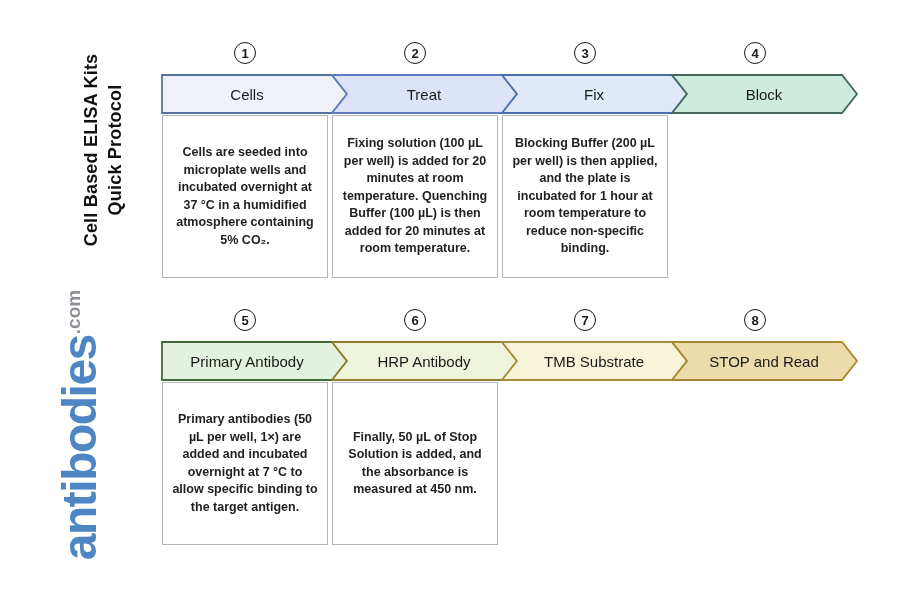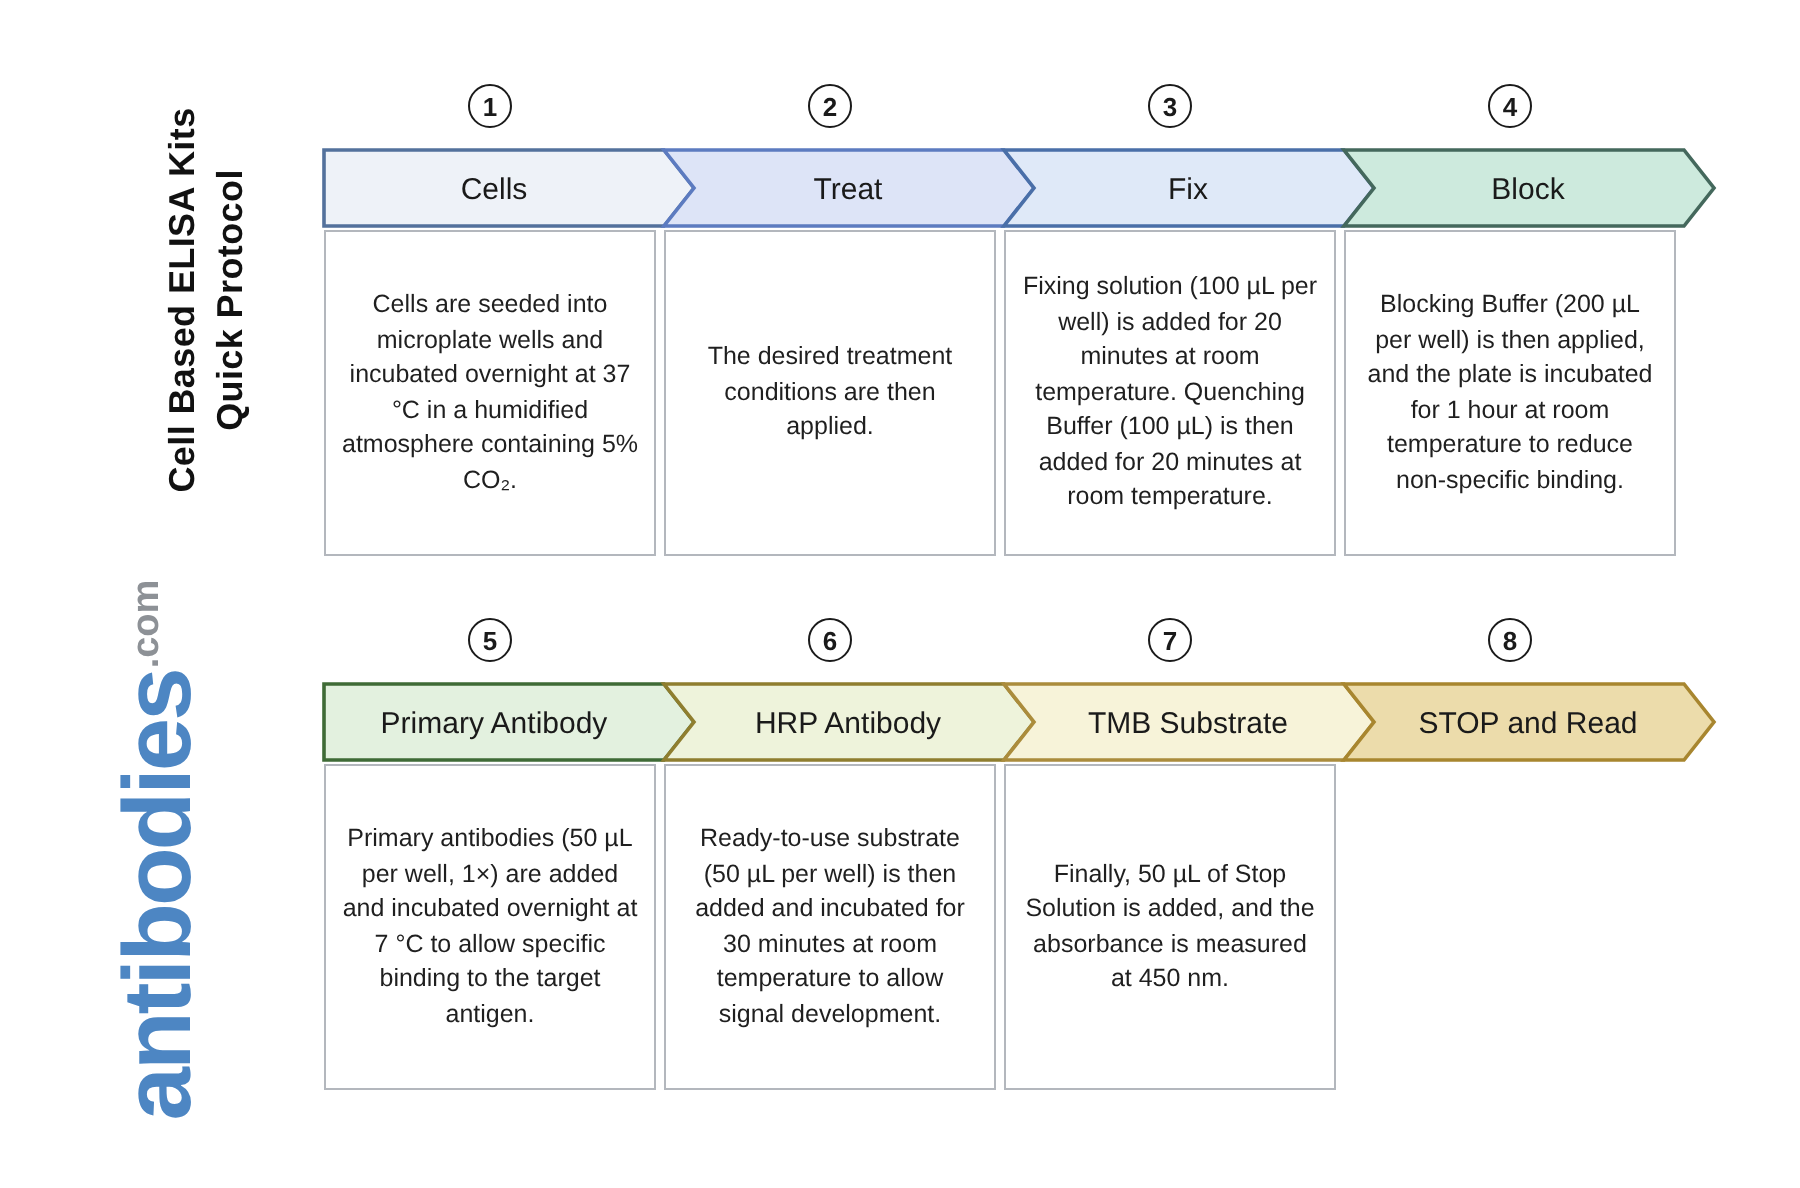--- a/index.html
+++ b/index.html
@@ -27,21 +27,21 @@
   .circles{display:grid;grid-template-columns:repeat(4,170px);justify-items:center;height:22px;}
   .row1 .circles{margin-top:14px;}
   .row2 .circles{margin-top:31px;}
   .circle{
     width:22px;height:22px;border:1.6px solid #1a1a1a;border-radius:50%;
     background:#fff;display:flex;align-items:center;justify-content:center;
     font-size:13px;font-weight:600;color:#1a1a1a;box-sizing:border-box;
   }
   .arrows{display:block;margin-top:9px;}
   .arrow-label{font-size:15px;fill:#1a1a1a;}
-  .boxes{display:grid;grid-template-columns:repeat(4,170px);}
+  .boxes{display:grid;grid-template-columns:repeat(4,170px);font-weight:bold;}
   .box{
     margin:0 2px;height:163px;border:1.5px solid #b3b7bd;background:#ffffff;
     display:flex;align-items:center;justify-content:center;box-sizing:border-box;
   }
   .box p{
     margin:0;padding:6px 8px;text-align:center;
     font-size:12.5px;line-height:1.4;color:#1f1f1f;
   }
 </style>
 </head>
@@ -85,23 +85,20 @@
         <text x="264" y="26.5" text-anchor="middle" class="arrow-label">Treat</text>
         <text x="434" y="26.5" text-anchor="middle" class="arrow-label">Fix</text>
         <text x="604" y="26.5" text-anchor="middle" class="arrow-label">Block</text>
       </svg>
 
       <div class="boxes">
         <div class="box">
             <p>Cells are seeded into microplate wells and incubated overnight at 37 °C in a humidified atmosphere containing 5% CO₂.</p>
           </div>
         <div class="box">
-            <p>The desired treatment conditions are then applied.</p>
-          </div>
-        <div class="box">
             <p>Fixing solution (100 µL per well) is added for 20 minutes at room temperature. Quenching Buffer (100 µL) is then added for 20 minutes at room temperature.</p>
           </div>
         <div class="box">
             <p>Blocking Buffer (200 µL per well) is then applied, and the plate is incubated for 1 hour at room temperature to reduce non-specific binding.</p>
           </div>
       </div>
     </section>
 
     <section class="row2">
       <div class="circles">
@@ -128,22 +125,19 @@
         <text x="264" y="26.5" text-anchor="middle" class="arrow-label">HRP Antibody</text>
         <text x="434" y="26.5" text-anchor="middle" class="arrow-label">TMB Substrate</text>
         <text x="604" y="26.5" text-anchor="middle" class="arrow-label">STOP and Read</text>
       </svg>
 
       <div class="boxes">
         <div class="box">
             <p>Primary antibodies (50 µL per well, 1×) are added and incubated overnight at 7 °C to allow specific binding to the target antigen.</p>
           </div>
         <div class="box">
-            <p>Ready-to-use substrate (50 µL per well) is then added and incubated for 30 minutes at room temperature to allow signal development.</p>
-          </div>
-        <div class="box">
             <p>Finally, 50 µL of Stop Solution is added, and the absorbance is measured at 450 nm.</p>
           </div>
       </div>
     </section>
 
   </div>
 </div>
 
 </body></html>

